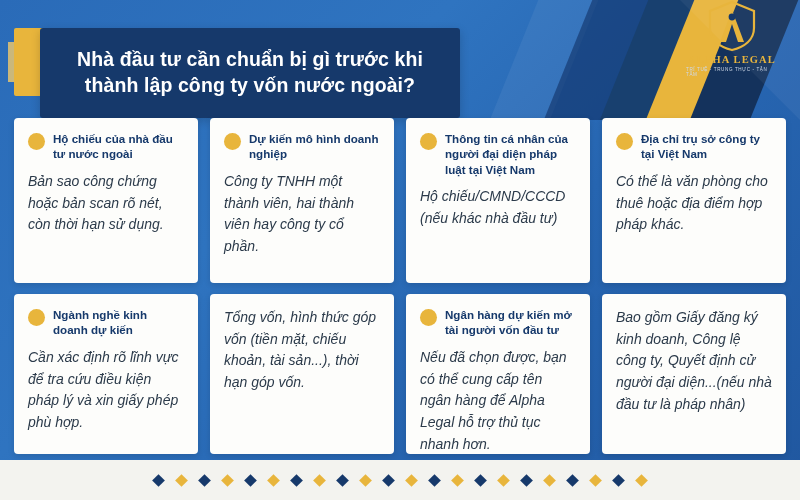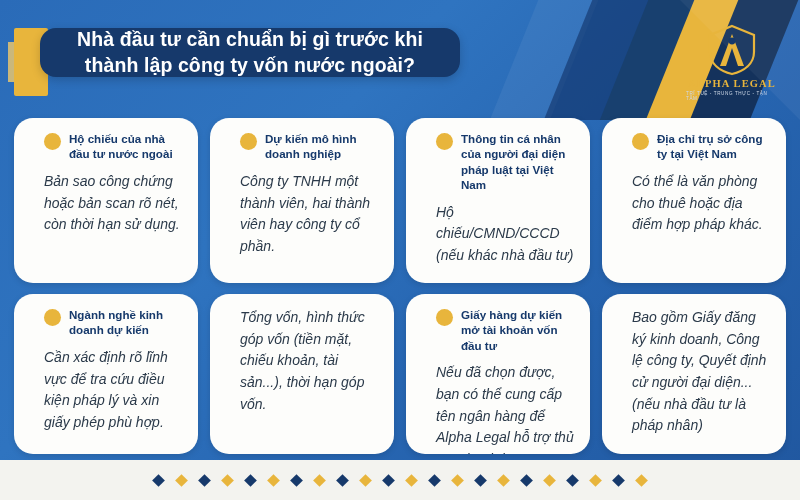--- a/index.html
+++ b/index.html
@@ -53,39 +53,39 @@
     position: absolute;
     left: 8px; top: 42px;
     width: 14px; height: 40px;
     background: #f2cb6b;
     opacity: .8;
   }
   
   .title-banner {
     position: absolute;
     left: 40px; top: 28px;
-    width: 420px; height: 49px;
+    width: 420px; height: 90px;
     background: #16396b;
-    border-radius: 16px;
+    border-radius: 3px;
     display: flex; align-items: center; justify-content: center;
     padding: 6px 18px;
     box-shadow: 0 3px 10px rgba(0,0,0,0.18);
   }
   .title-banner h1 {
     color: #fff;
     font-size: 19.5px;
     line-height: 1.32;
     font-weight: bold;
     text-align: center;
     letter-spacing: .1px;
   }
   
   .logo {
     position: absolute;
-    right: 22px; top: 24px;
+    right: 22px; top: 0;
     width: 92px; height: 86px;
     display: flex; flex-direction: column;
     align-items: center; justify-content: flex-start;
   }
   .logo-mark { width: 52px; height: 52px; position: relative; }
   .logo-name {
     margin-top: 2px;
     color: #e8b53c;
     font-size: 10.5px;
     font-weight: bold;
@@ -103,22 +103,22 @@
     position: absolute;
     left: 14px; top: 118px;
     width: 772px;
     display: grid;
     grid-template-columns: repeat(4, 1fr);
     grid-template-rows: 165px 160px;
     gap: 11px 12px;
   }
   .card {
     background: #fdfdfb;
-    border-radius: 19px;
-    padding: 13px 14px 10px 30px;
+    border-radius: 4px;
+    padding: 13px 14px 10px 14px;
     box-shadow: 0 2px 6px rgba(0,0,0,0.13);
     display: flex; flex-direction: column;
     overflow: hidden;
   }
   .card-head {
     display: flex;
     align-items: flex-start;
     gap: 8px;
     margin-bottom: 9px;
   }
@@ -234,21 +234,21 @@
       <div class="card-body">Cần xác định rõ lĩnh vực để tra cứu điều kiện pháp lý và xin giấy phép phù hợp.</div>
     </div>
 
     <div class="card">
       <div class="card-body">Tổng vốn, hình thức góp vốn (tiền mặt, chiếu khoản, tài sản...), thời hạn góp vốn.</div>
     </div>
 
     <div class="card">
       <div class="card-head">
         <span class="bullet"></span>
-        <span class="card-title">Giấy hàng dự kiến mở tài khoản vốn đầu tư</span>
+        <span class="card-title">Ngân hàng dự kiến mở tài người vốn đầu tư</span>
       </div>
       <div class="card-body">Nếu đã chọn được, bạn có thể cung cấp tên ngân hàng để Alpha Legal hỗ trợ thủ tục nhanh hơn.</div>
     </div>
 
     <div class="card">
       <div class="card-body">Bao gồm Giấy đăng ký kinh doanh, Công lệ công ty, Quyết định cử người đại diện...(nếu nhà đầu tư là pháp nhân)</div>
     </div>
 
   </div>
 

